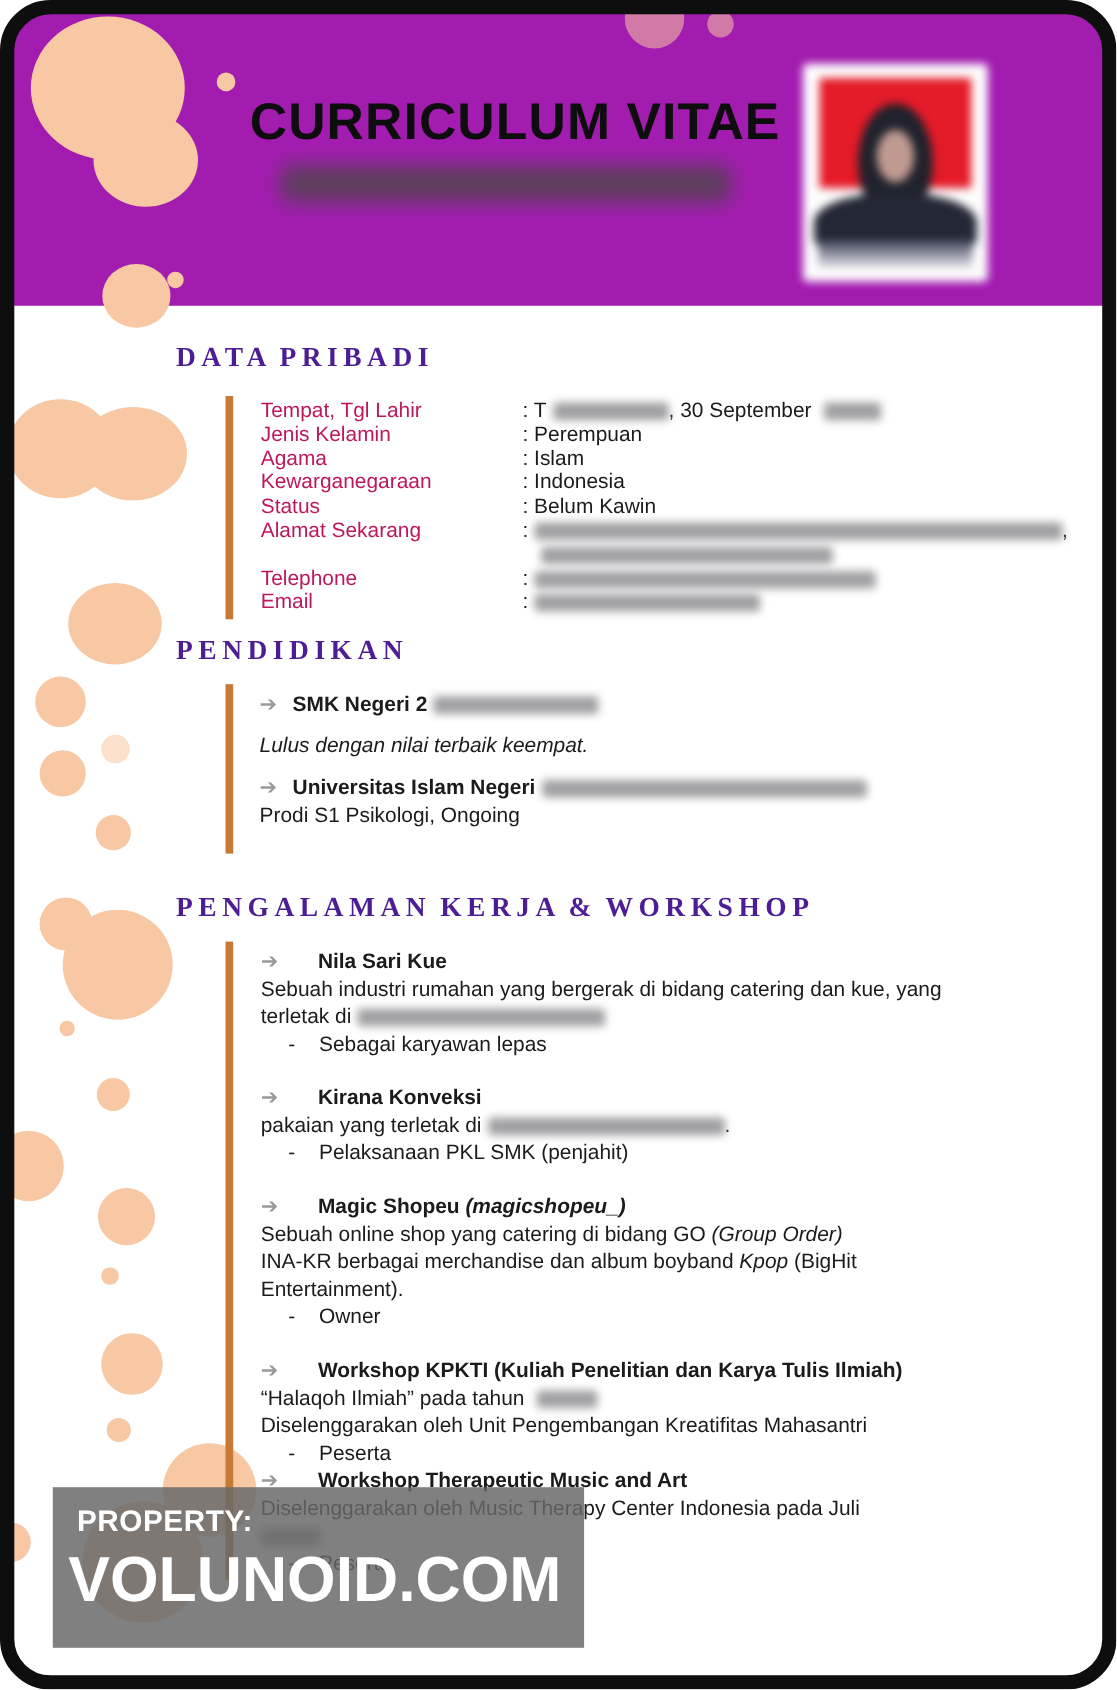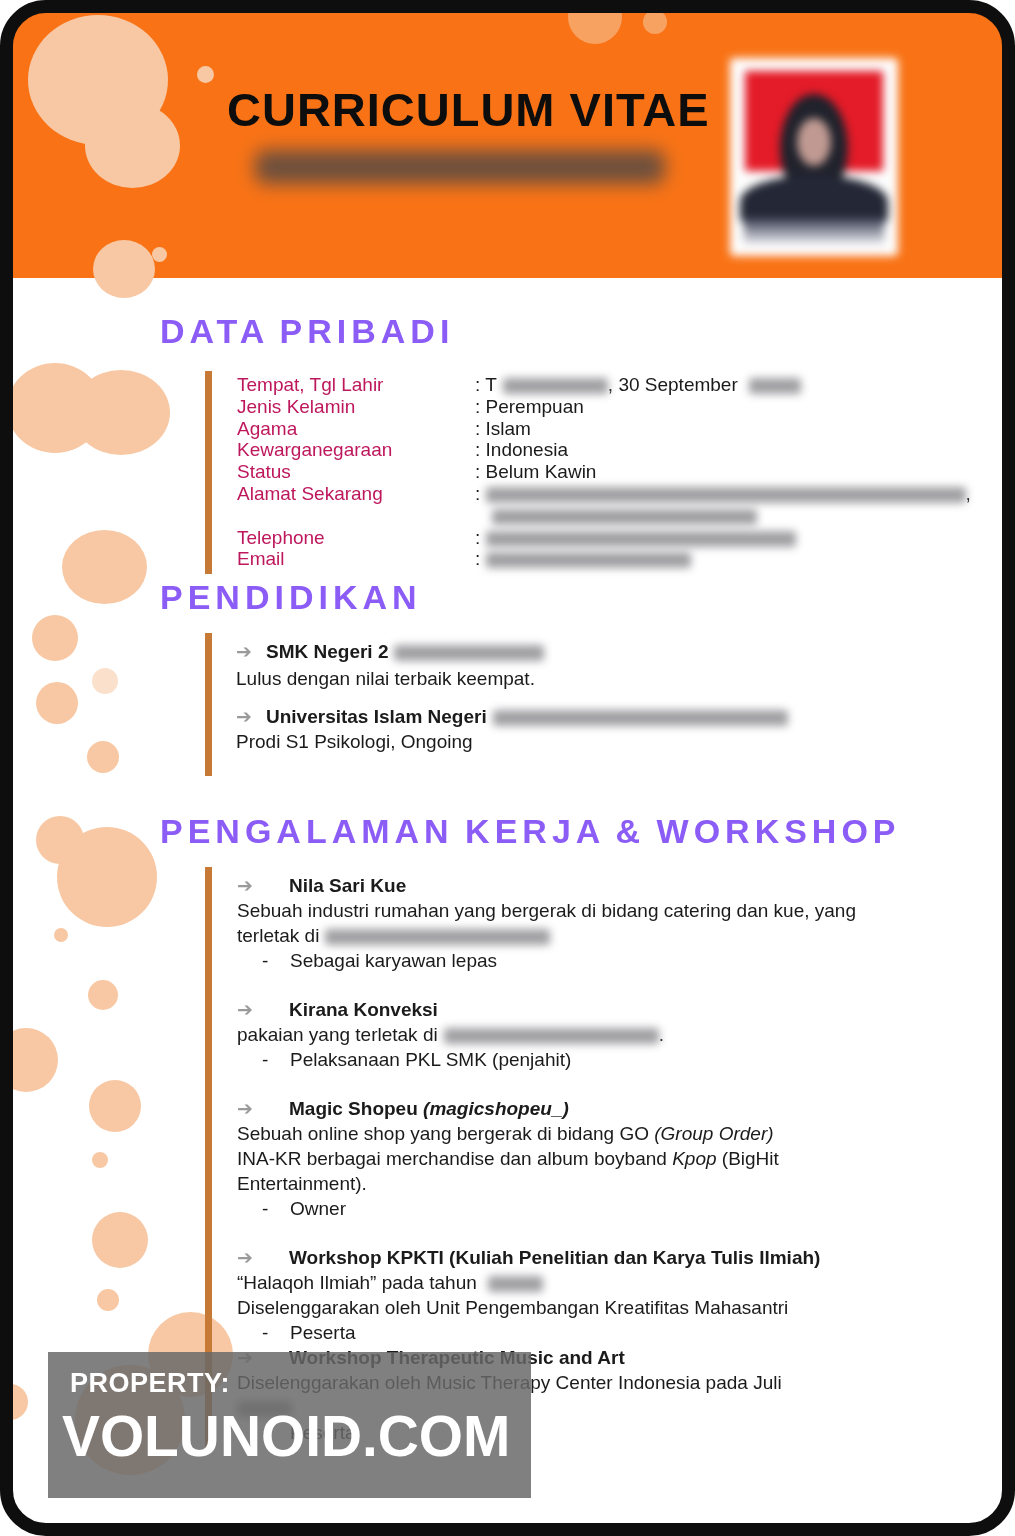--- a/index.html
+++ b/index.html
@@ -1,21 +1,21 @@
 <!DOCTYPE html>
 <html><head>
 <meta charset="utf-8">
 <style>
   html,body{margin:0;padding:0;background:#ffffff;}
   .page{position:relative;width:1015px;height:1536px;background:#ffffff;overflow:hidden;
         font-family:"Liberation Sans","DejaVu Sans",sans-serif;color:#1b1b1b;}
   .frame{position:absolute;inset:0;border:13px solid #0e0e0e;border-radius:46px;z-index:40;pointer-events:none;}
 
   
-  .header{position:absolute;left:12px;top:12px;right:12px;height:266px;background:#f97316;
+  .header{position:absolute;left:12px;top:12px;right:12px;height:266px;background:#a21caf;
           border-radius:34px 34px 0 0;overflow:hidden;z-index:2;}
   .cv-title{position:absolute;left:215px;top:70px;font-size:47px;font-weight:800;letter-spacing:1px;color:#0d0d0d;}
   .name-redact{position:absolute;left:243px;top:138px;width:410px;height:34px;background:#4b4747;
                border-radius:10px;filter:blur(9px);opacity:.8;}
   
   .photo{position:absolute;left:718px;top:46px;width:168px;height:198px;background:#fdfdfd;
          border-radius:4px;filter:blur(4px);}
   .photo .red{position:absolute;left:15px;right:15px;top:13px;height:100px;background:#e41b28;}
   .photo .head{position:absolute;left:50px;top:36px;width:68px;height:108px;background:#20222c;border-radius:50%;}
   .photo .face{position:absolute;left:67px;top:60px;width:34px;height:48px;background:#c09a92;border-radius:50%;}
@@ -24,22 +24,22 @@
   .photo .body-fade{position:absolute;left:14px;right:14px;top:160px;height:26px;
                     background:linear-gradient(#3a4054,#e8e8ee);}
 
   
   .circ{position:absolute;background:#F7C8A3;border-radius:50%;}
   .circ.lite{opacity:.55;}
   .circles-page{position:absolute;inset:0;z-index:3;pointer-events:none;}
 
   
   .section{position:absolute;left:160px;right:20px;z-index:5;}
-  .sec-head{font-family:Liberation Sans, sans-serif;font-weight:bold;font-size:34px;
-            letter-spacing:5px;word-spacing:-3px;color:#8b5cf6;}
+  .sec-head{font-family:Liberation Serif, serif;font-weight:bold;font-size:25px;
+            letter-spacing:5px;word-spacing:-3px;color:#4c1d95;}
   .content{margin-left:45px;border-left:7px solid #C67A35;padding-left:25px;}
 
   
   #sec-personal{top:312px;}
   #sec-personal .content{margin-top:20px;padding-top:3px;padding-bottom:4px;}
   .fields{display:grid;grid-template-columns:238px 1fr;font-size:19px;line-height:21.8px;}
   .flabel{color:#be185d;}
   .addr-line2{margin-left:17px;}
 
   
@@ -50,21 +50,21 @@
   .w310{width:310px;}.w480{width:480px;}
   .ml6{margin-left:6px;}
 
   
   #sec-education{top:578px;}
   #sec-education .content{margin-top:16px;padding-top:6px;padding-bottom:22px;font-size:19px;line-height:25px;padding-left:24px;}
   .arrow{color:#9a9a9a;display:inline-block;}
   .edu-arrow{width:30px;}
   .exp-arrow{width:52px;}
   .item-title{font-weight:bold;}
-  .lulus{margin-top:2px;}
+  .lulus{margin-top:13px;font-style:italic;}
   .edu-item2{margin-top:13px;}
 
   
   #sec-experience{top:812px;}
   #sec-experience .content{margin-top:16px;padding-top:6px;padding-bottom:2px;font-size:19px;line-height:25px;}
   .exp-item{margin-bottom:24px;}
   .exp-item:last-child{margin-bottom:0;}
   .bullet{padding-left:25px;}
   .dash{display:inline-block;width:28px;}
   .it{font-style:italic;}
@@ -184,21 +184,21 @@
       </div>
 
       <div class="exp-item">
         <div class="item-title"><span class="arrow exp-arrow">➔</span><span>Kirana Konveksi</span></div>
         <div class="line"><span>pakaian yang terletak di</span><span class="redact w215 ml6"></span><span>.</span></div>
         <div class="bullet"><span class="dash">-</span><span>Pelaksanaan PKL SMK (penjahit)</span></div>
       </div>
 
       <div class="exp-item">
         <div class="item-title"><span class="arrow exp-arrow">➔</span><span>Magic Shopeu </span><span class="it">(magicshopeu_)</span></div>
-        <div class="line"><span>Sebuah online shop yang bergerak di bidang GO </span><span class="it">(Group Order)</span></div>
+        <div class="line"><span>Sebuah online shop yang catering di bidang GO </span><span class="it">(Group Order)</span></div>
         <div class="line"><span>INA-KR berbagai merchandise dan album boyband </span><span class="it">Kpop</span><span> (BigHit</span></div>
         <div class="line">Entertainment).</div>
         <div class="bullet"><span class="dash">-</span><span>Owner</span></div>
       </div>
 
       <div class="exp-item">
         <div class="item-title"><span class="arrow exp-arrow">➔</span><span>Workshop KPKTI (Kuliah Penelitian dan Karya Tulis Ilmiah)</span></div>
         <div class="line"><span>“Halaqoh Ilmiah” pada tahun </span><span class="redact w55 ml6"></span></div>
         <div class="line">Diselenggarakan oleh Unit Pengembangan Kreatifitas Mahasantri</div>
         <div class="bullet"><span class="dash">-</span><span>Peserta</span></div>

